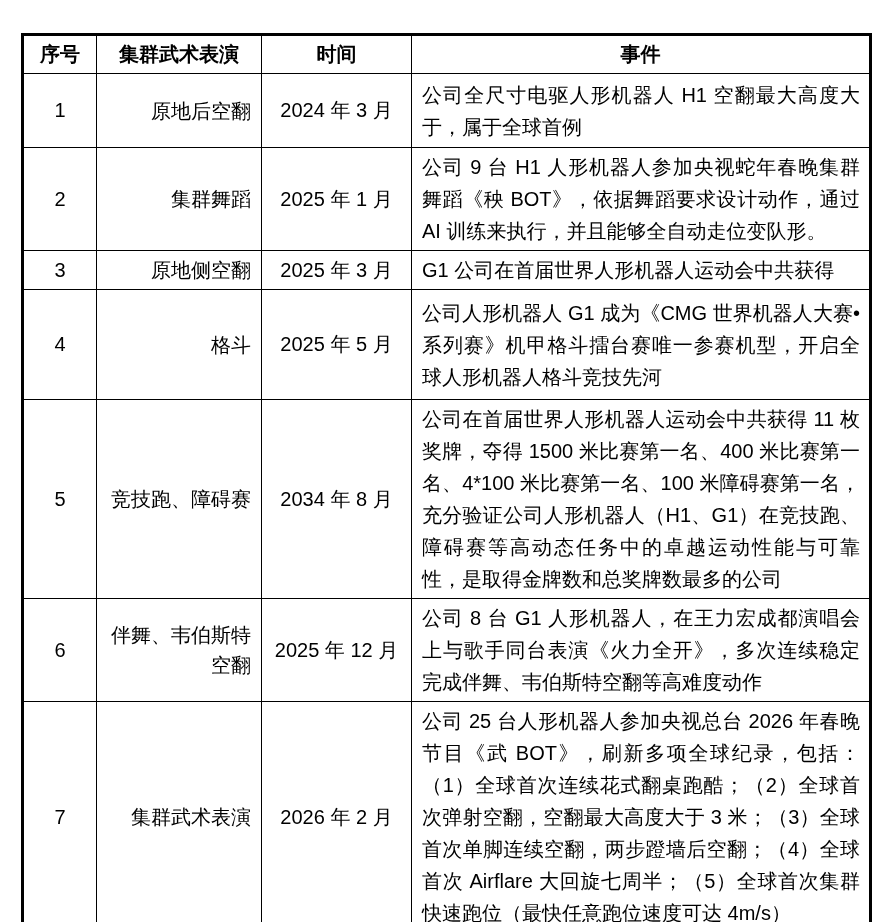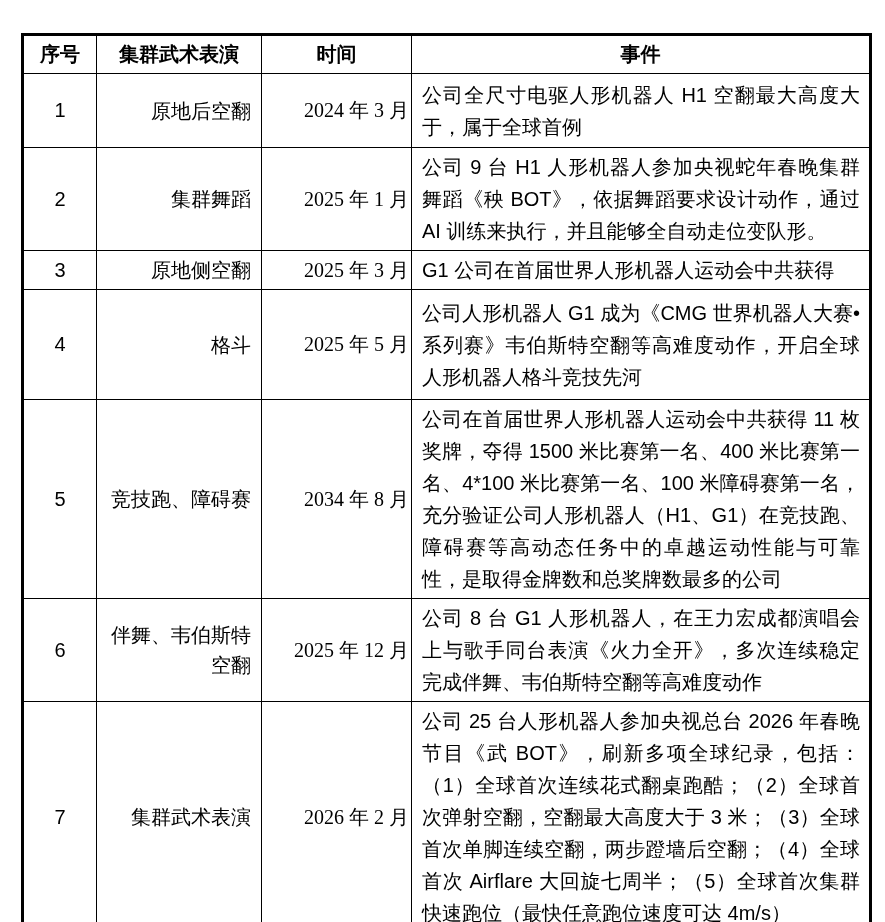--- a/index.html
+++ b/index.html
@@ -44,24 +44,23 @@
 
   td.cell-no {
     text-align: center;
   }
   td.cell-action {
     text-align: right;
     padding: 0 10px;
     line-height: 30px;
   }
   td.cell-time {
-    text-align: right;
+    text-align: center;
     white-space: nowrap;
     padding: 0 2px;
-    font-family: Liberation Serif, serif;
   }
   td.cell-event {
     text-align: justify;
     text-justify: inter-character;
     padding: 3px 9px 3px 10px;
     line-height: 32px;
   }
   tr.row-header { height: 39px; }
   tr.row-1 { height: 74px; }
   tr.row-2 { height: 95px; }
@@ -106,21 +105,21 @@
       <tr class="row-3">
         <td class="cell-no">3</td>
         <td class="cell-action">原地侧空翻</td>
         <td class="cell-time">2025 年 3 月</td>
         <td class="cell-event">G1 公司在首届世界人形机器人运动会中共获得</td>
       </tr>
       <tr class="row-4">
         <td class="cell-no">4</td>
         <td class="cell-action">格斗</td>
         <td class="cell-time">2025 年 5 月</td>
-        <td class="cell-event">公司人形机器人 G1 成为《CMG 世界机器人大赛•系列赛》韦伯斯特空翻等高难度动作，开启全球人形机器人格斗竞技先河</td>
+        <td class="cell-event">公司人形机器人 G1 成为《CMG 世界机器人大赛•系列赛》机甲格斗擂台赛唯一参赛机型，开启全球人形机器人格斗竞技先河</td>
       </tr>
       <tr class="row-5">
         <td class="cell-no">5</td>
         <td class="cell-action">竞技跑、障碍赛</td>
         <td class="cell-time">2034 年 8 月</td>
         <td class="cell-event">公司在首届世界人形机器人运动会中共获得 11 枚奖牌，夺得 1500 米比赛第一名、400 米比赛第一名、4*100 米比赛第一名、100 米障碍赛第一名，充分验证公司人形机器人（H1、G1）在竞技跑、障碍赛等高动态任务中的卓越运动性能与可靠性，是取得金牌数和总奖牌数最多的公司</td>
       </tr>
       <tr class="row-6">
         <td class="cell-no">6</td>
         <td class="cell-action">伴舞、韦伯斯特空翻</td>

